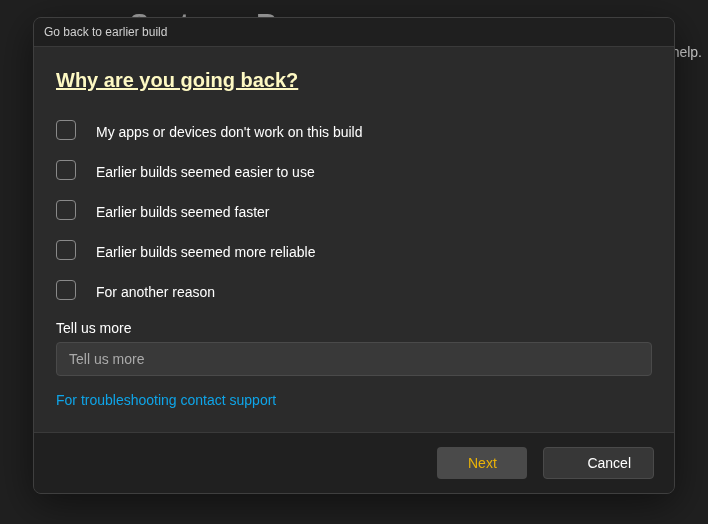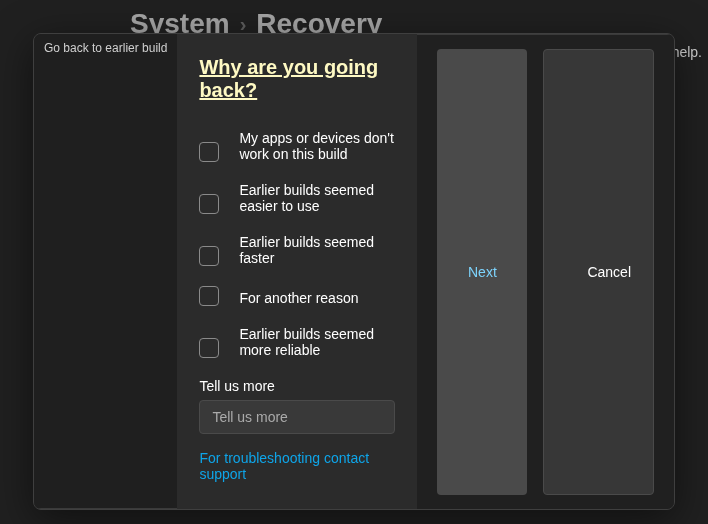--- a/index.html
+++ b/index.html
@@ -53,23 +53,22 @@
       position: absolute;
       top: 17px;
       left: 33px;
       width: 642px;
       height: 477px;
       background: #2b2b2b;
       border: 1px solid #3f3f3f;
       border-radius: 8px;
       overflow: hidden;
       display: flex;
-      flex-direction: row;
+      flex-direction: column;
       box-shadow: 0 10px 40px rgba(0,0,0,0.5);
-      margin-top: 16px;
     }
     .modal-titlebar {
       background: #1f1f1f;
       padding: 7px 10px;
       font-size: 12px;
       color: #d0d0d0;
       border-bottom: 1px solid #3a3a3a;
     }
     .modal-body {
       flex: 1;
@@ -138,21 +137,21 @@
     .btn {
       min-width: 90px;
       padding: 7px 22px;
       border-radius: 4px;
       font-size: 14px;
       border: none;
       cursor: pointer;
     }
     .btn-disabled {
       background: #4a4a4a;
-      color: #7dd3fc;
+      color: #eab308;
       cursor: default;
     }
     .btn-secondary {
       background: #373737;
       color: #ffffff;
       border: 1px solid #4a4a4a;
       padding-left: 43px;
     }
   </style>
 </head>
@@ -183,26 +182,26 @@
       <span class="checkbox-label">Earlier builds seemed easier to use</span>
     </div>
 
     <div class="checkbox-row">
       <div class="checkbox-box"></div>
       <span class="checkbox-label">Earlier builds seemed faster</span>
     </div>
 
     <div class="checkbox-row">
       <div class="checkbox-box"></div>
+      <span class="checkbox-label">Earlier builds seemed more reliable</span>
+    </div>
+
+    <div class="checkbox-row">
+      <div class="checkbox-box"></div>
       <span class="checkbox-label">For another reason</span>
-    </div>
-
-    <div class="checkbox-row">
-      <div class="checkbox-box"></div>
-      <span class="checkbox-label">Earlier builds seemed more reliable</span>
     </div>
 
     <div class="tellus-label">Tell us more</div>
     <input type="text" class="tellus-input" placeholder="Tell us more" style="">
 
     <div class="support-link">For troubleshooting contact support</div>
   </div>
 
   <div class="modal-footer">
     <button class="btn btn-disabled">Next</button>

